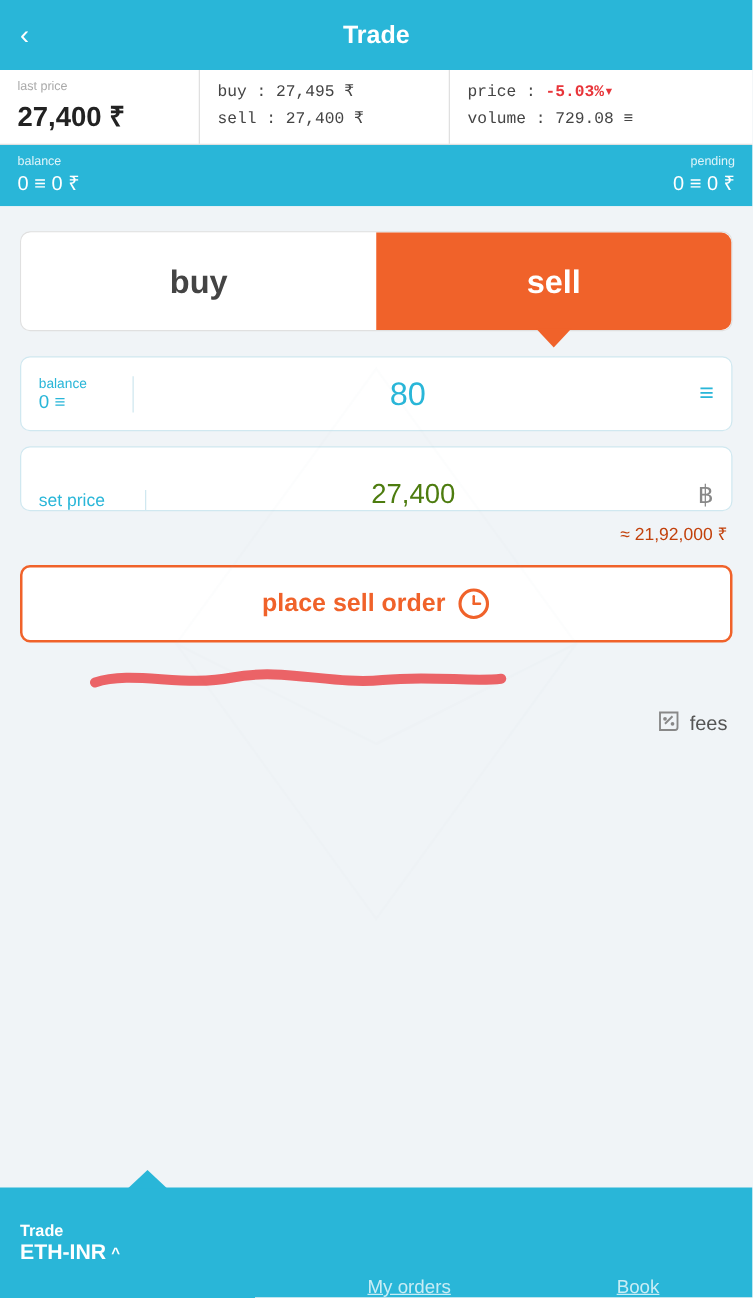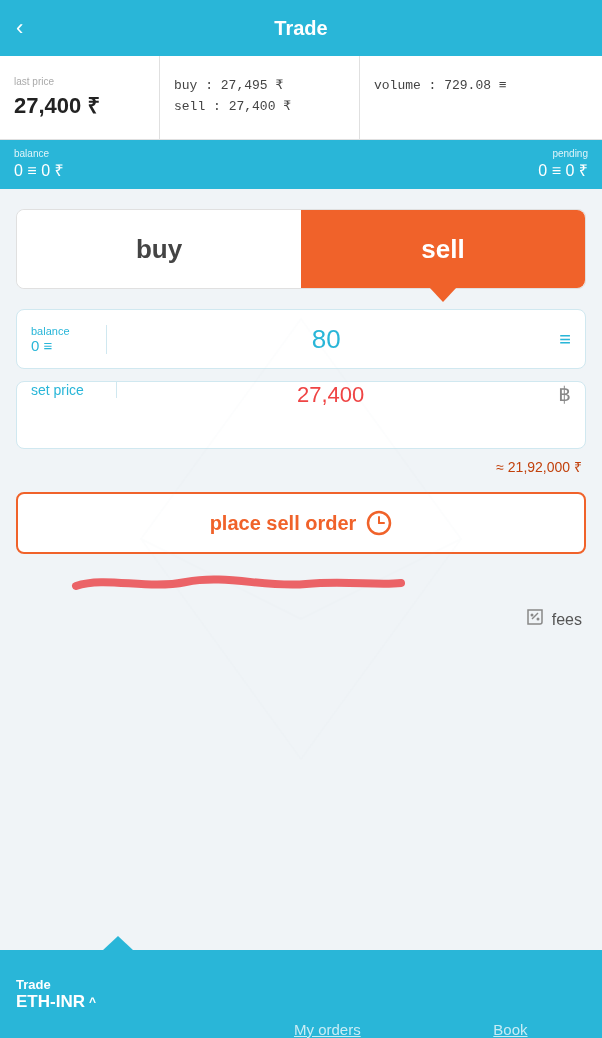--- a/index.html
+++ b/index.html
@@ -35,21 +35,21 @@
       font-weight: bold;
     }
 
     
     .price-bar {
       background: white;
       display: flex;
       border-bottom: 1px solid #e0e0e0;
     }
     .price-col {
-      padding: 20px 14px;
+      padding: 8px 14px;
     }
     .price-col:not(:last-child) {
       border-right: 1px solid #e0e0e0;
     }
     .price-col-1 { flex: 0 0 160px; }
     .price-col-2 { flex: 0 0 200px; }
     .price-col-3 { flex: 1; }
     .price-label {
       font-size: 10px;
       color: #aaa;
@@ -205,37 +205,37 @@
       padding: 0 14px;
       color: #29b6d8;
       font-size: 20px;
     }
 
     .set-price-row {
       background: white;
       border-radius: 8px;
       border: 1px solid #d0e8f0;
       display: flex;
-      align-items: flex-start;
+      align-items: flex-end;
       margin-bottom: 8px;
-      height: 68px;
+      height: 52px;
       overflow: hidden;
     }
     .set-price-label {
       padding: 0 14px;
       border-right: 1px solid #d0e8f0;
       min-width: 100px;
       font-size: 14px;
       color: #29b6d8;
     }
     .set-price-value {
       flex: 1;
       text-align: center;
       font-size: 22px;
-      color: #ef4444;
+      color: #4d7c0f;
     }
     .set-price-currency {
       padding: 0 14px;
       font-size: 20px;
       color: #888;
     }
 
     .approx-value {
       text-align: right;
       font-size: 14px;
@@ -377,20 +377,23 @@
   </div>
   <div class="price-col price-col-2">
     <div class="price-row">
       <span>buy</span> : <span>27,495 ₹</span>
     </div>
     <div class="price-row">
       <span>sell</span>  : <span>27,400 ₹</span>
     </div>
   </div>
   <div class="price-col price-col-3">
+    <div class="price-row">
+      <span>price : </span><span class="price-change">-5.03%</span><span class="price-change-arrow">▾</span>
+    </div>
     <div class="price-row">
       <span>volume : </span><span>729.08</span><span> ≡</span>
     </div>
   </div>
 </div>
 
 <div class="balance-bar">
   <div>
     <div class="balance-label">balance</div>
     <div class="balance-value">

